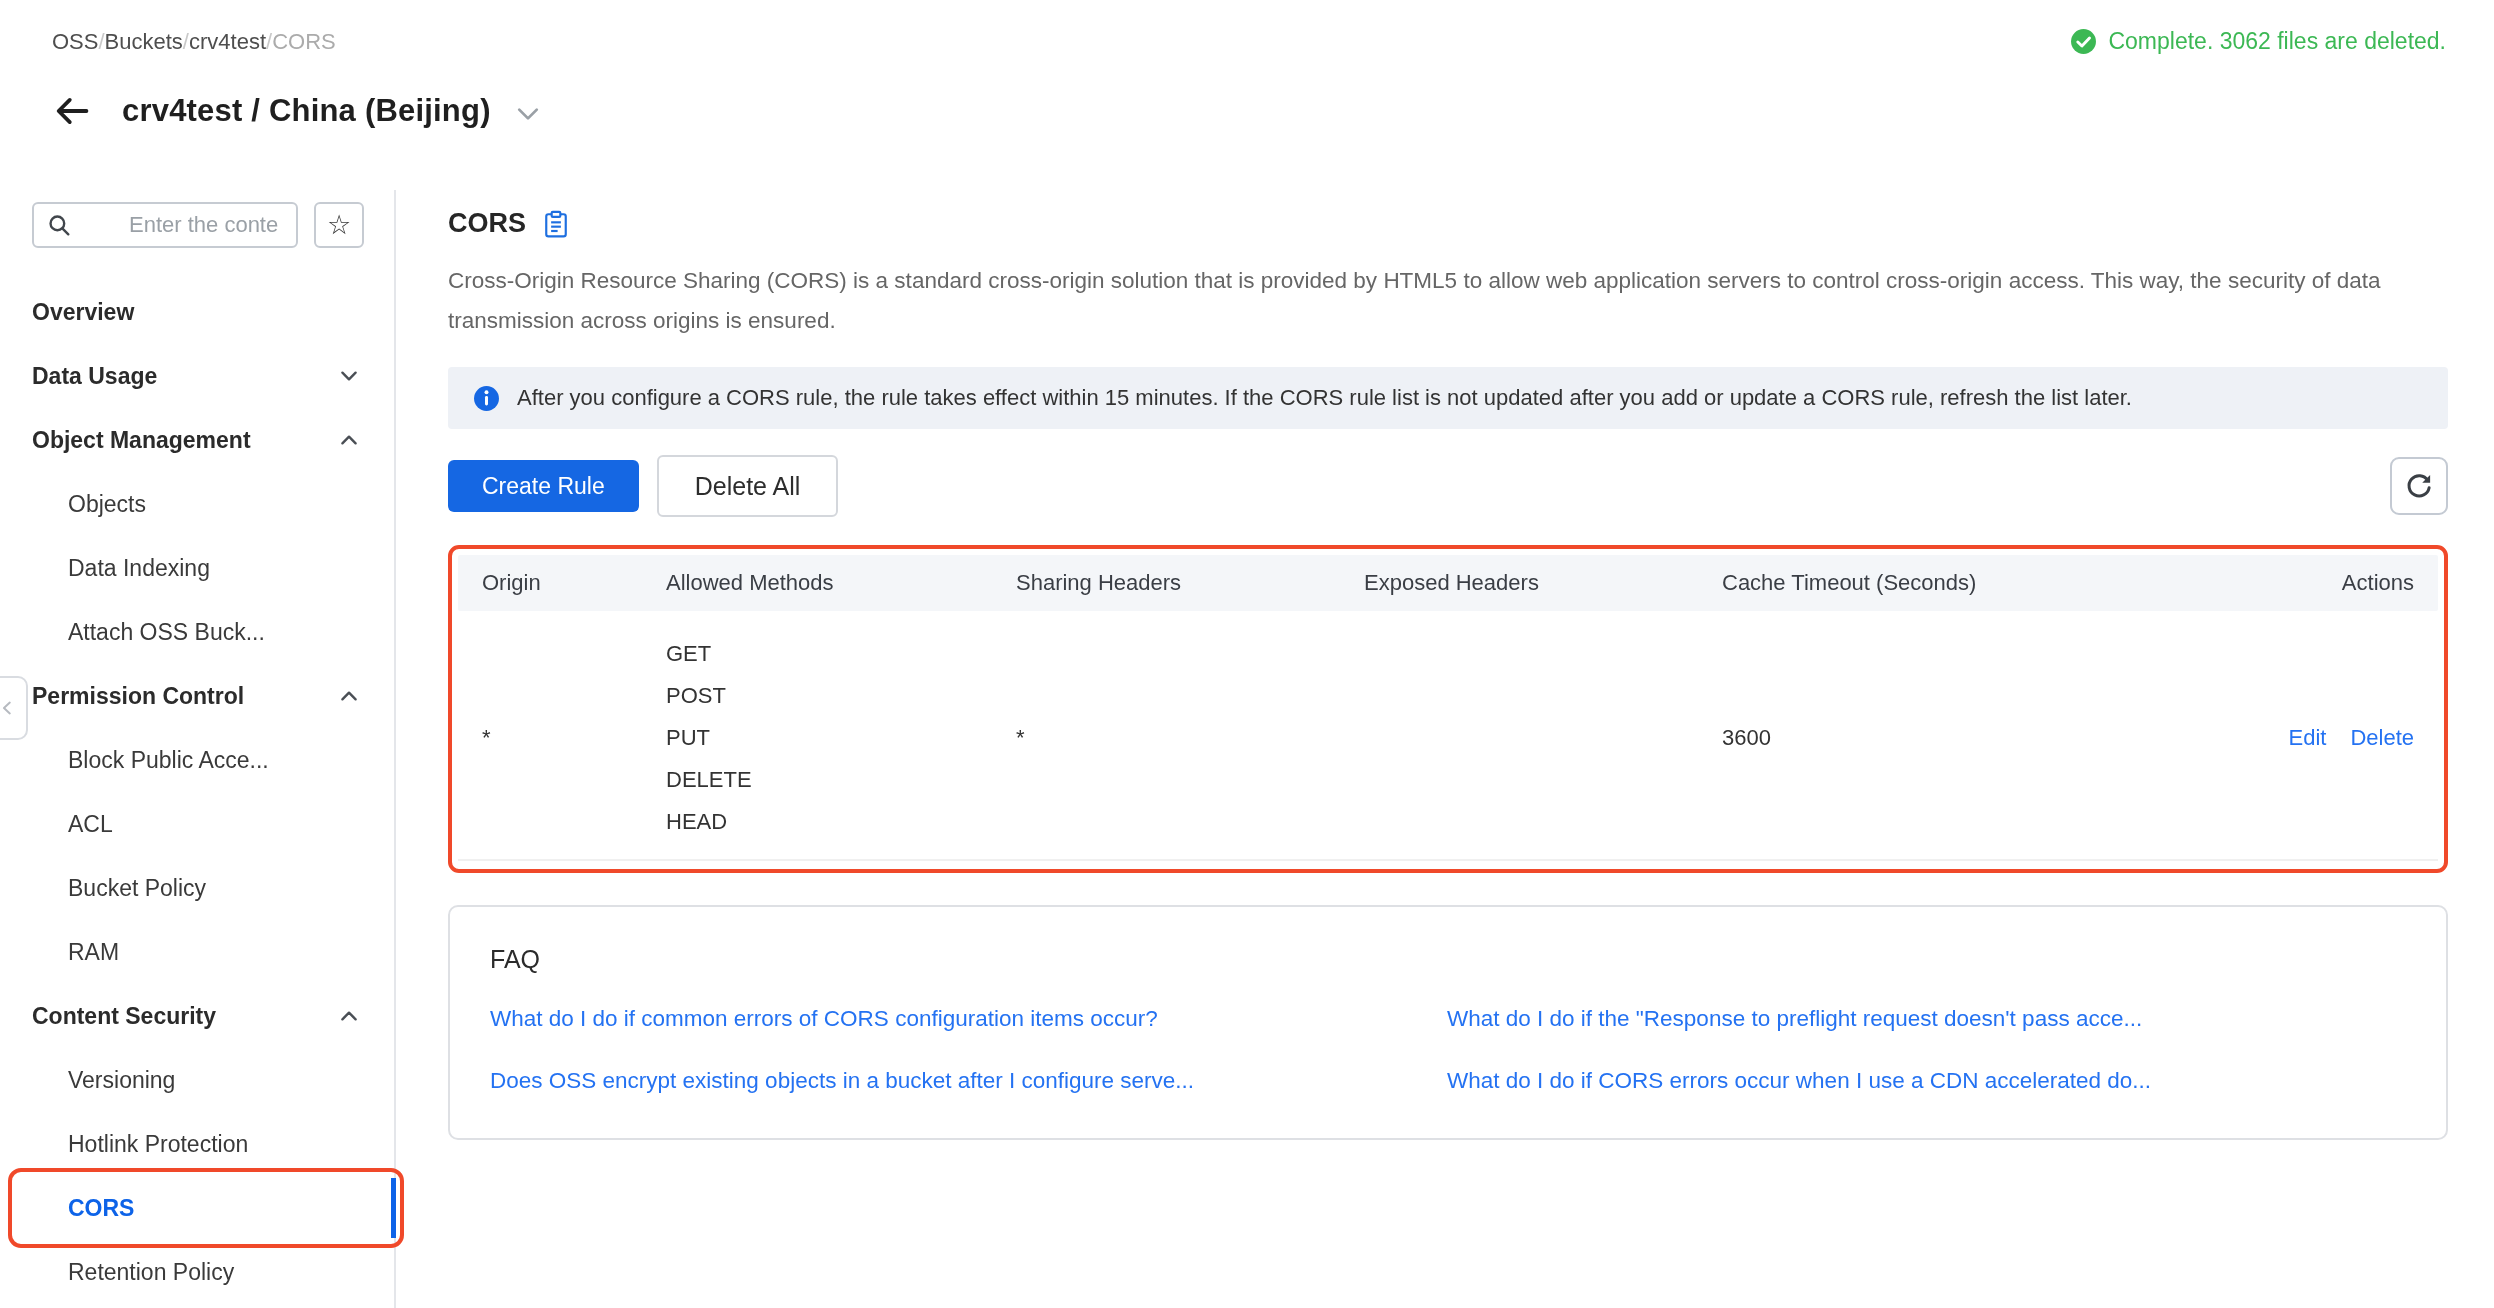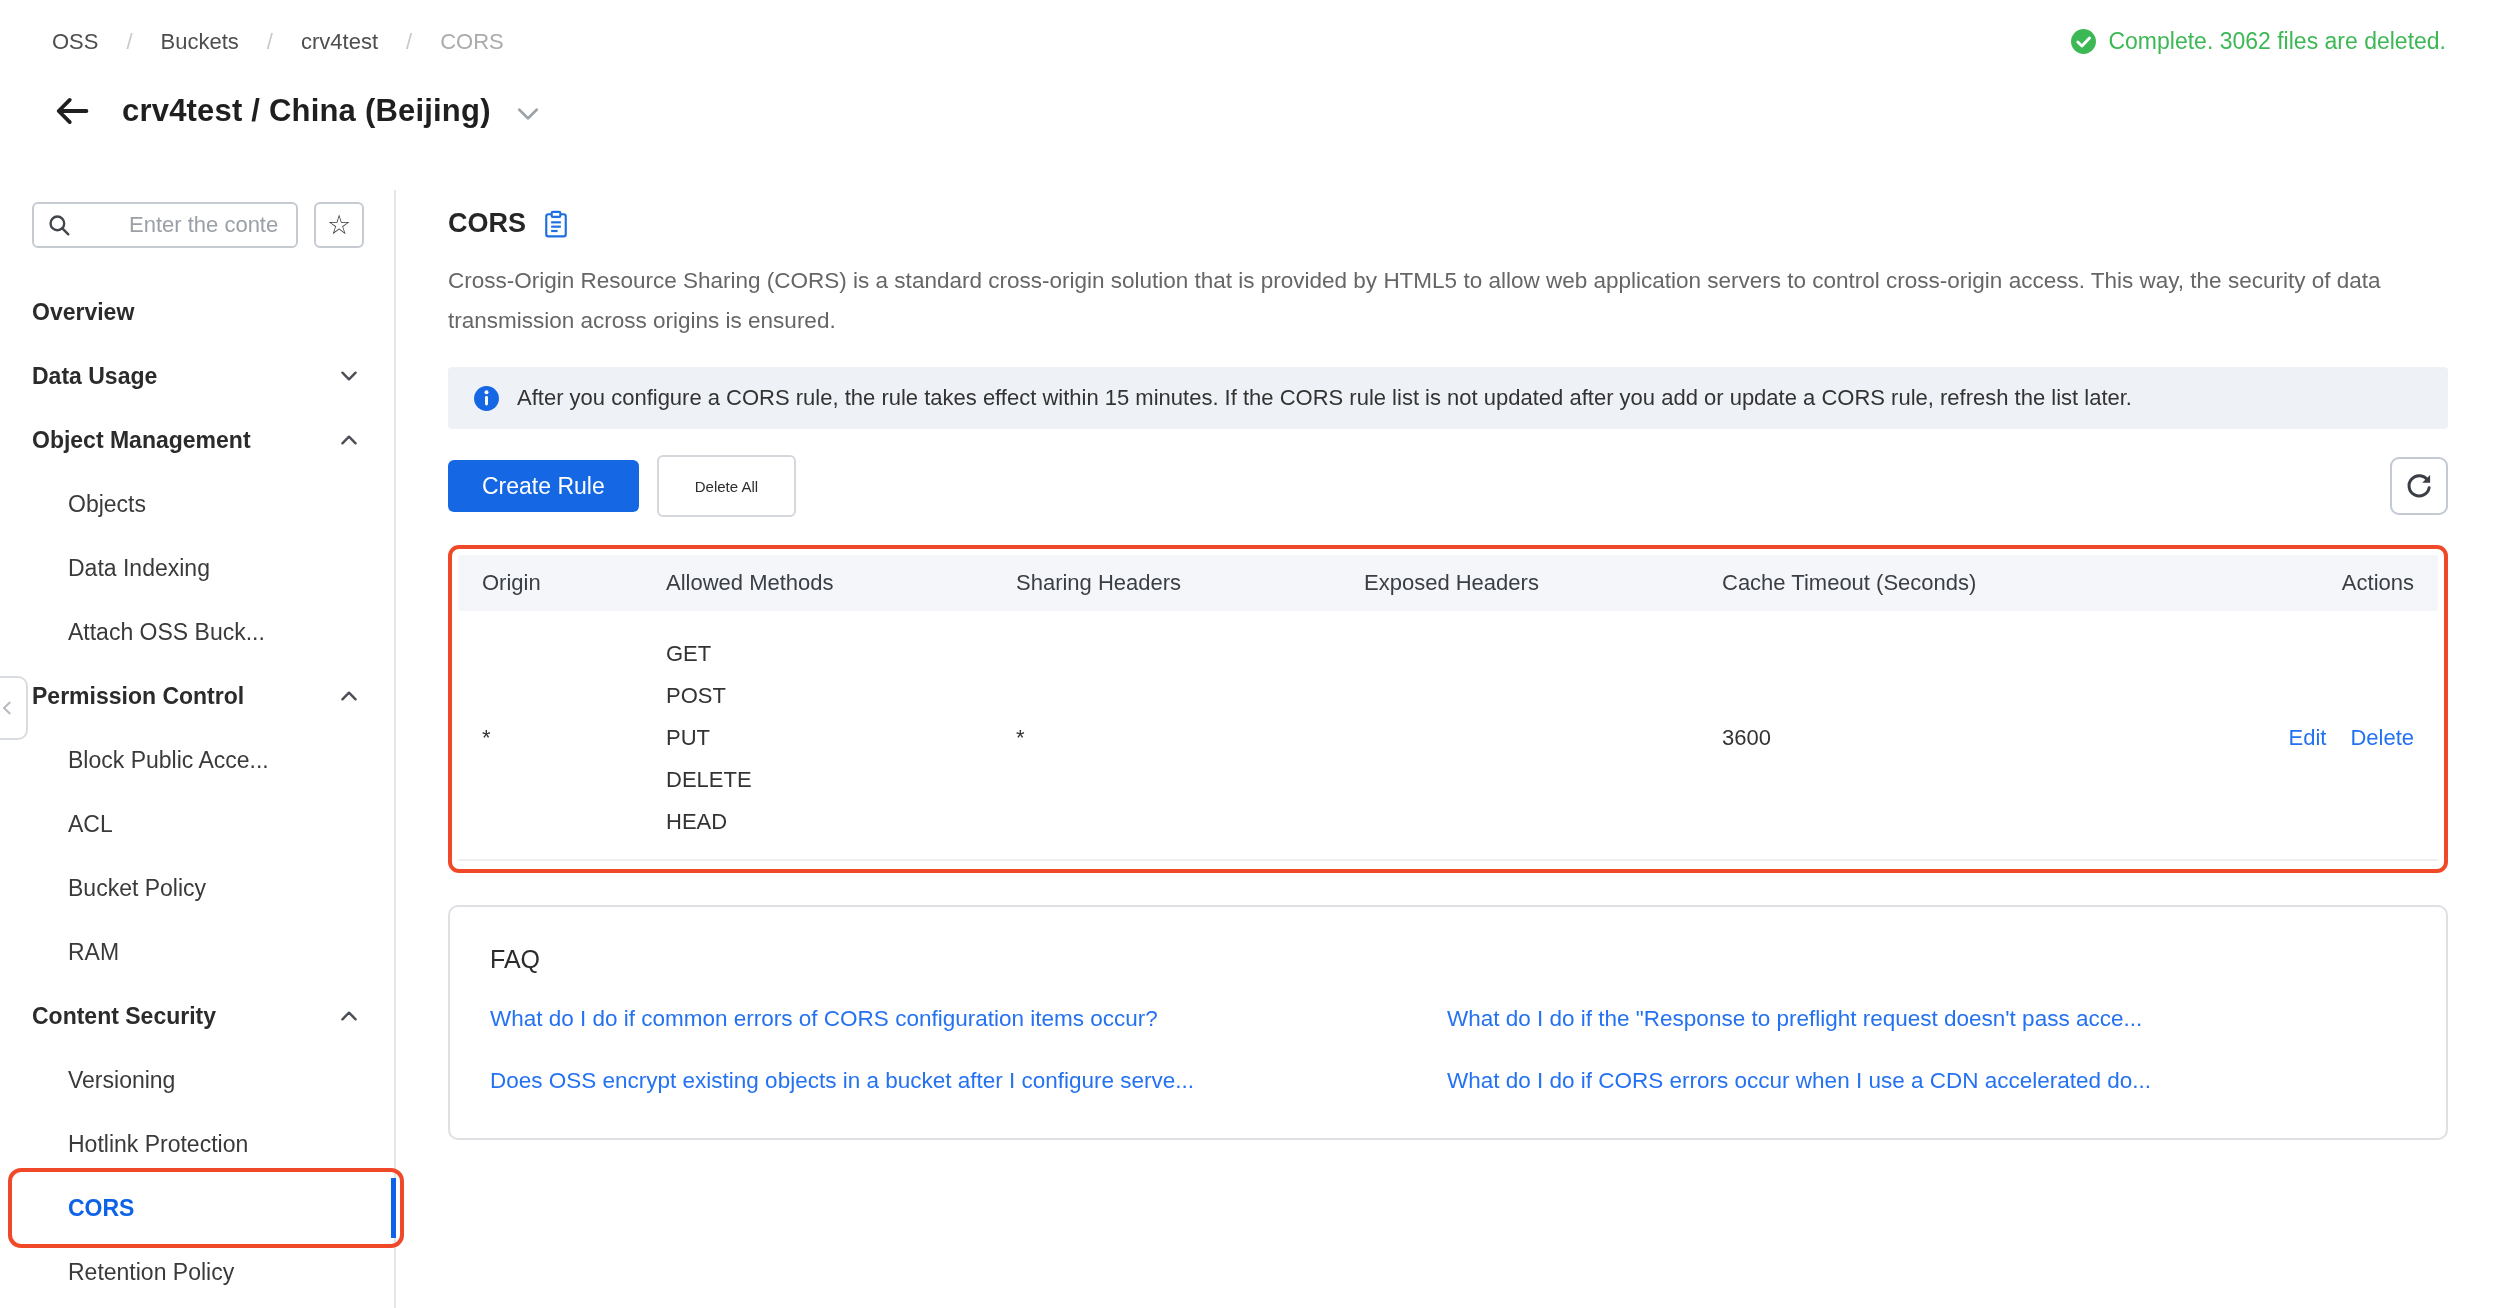--- a/index.html
+++ b/index.html
@@ -9,21 +9,21 @@
     background: #ffffff;
     font-family: "Liberation Sans", sans-serif;
     color: #333;
     overflow: hidden;
   }
   .app { width: 2494px; height: 1308px; display: flex; flex-direction: column; }
 
   
   .header { height: 190px; flex: none; }
   .breadcrumb-row { display: flex; justify-content: space-between; align-items: center; padding: 28px 48px 0 52px; }
-  .breadcrumb { display: flex; align-items: center; gap: 28px; font-size: 22px; color: #4e4e4e; }
+  .breadcrumb { display: flex; align-items: center; gap: 0; font-size: 22px; color: #4e4e4e; }
   .crumb { cursor: pointer; }
   .crumb-sep { color: #c9c9c9; }
   .crumb.muted { color: #ababab; }
   .status { display: flex; align-items: center; gap: 11px; font-size: 23px; color: #3CB854; }
   .title-row { display: flex; align-items: center; gap: 28px; padding: 34px 0 0 50px; text-align: right; }
   .back-arrow { width: 44px; height: 44px; display: flex; align-items: center; justify-content: center; cursor: pointer; }
   .page-title { font-size: 31px; font-weight: bold; color: #1f1f1f; letter-spacing: 0.2px; }
   .title-chevron { margin-left: -6px; margin-top: 6px; cursor: pointer; }
 
   
@@ -47,21 +47,21 @@
 
   
   .main { flex: 1; padding: 18px 46px 0 52px; min-width: 0; }
   .section-head { display: flex; align-items: center; gap: 17px; }
   .section-title { font-size: 27px; font-weight: bold; color: #262626; }
   .doc-icon { margin-top: 2px; cursor: pointer; }
   .desc { margin-top: 22px; font-size: 22.5px; line-height: 40px; color: #666; max-width: 2010px; }
   .banner { margin-top: 26px; height: 62px; background: #EEF1F6; border-radius: 4px; display: flex; align-items: center; gap: 17px; padding: 0 25px; font-size: 22px; color: #333; }
   .actions-row { margin-top: 26px; display: flex; align-items: center; }
   .btn-primary { height: 52px; padding: 0 34px; background: #1567E3; border: none; border-radius: 6px; color: #fff; font-size: 23px; font-family: "Liberation Sans", sans-serif; cursor: pointer; }
-  .btn-secondary { height: 62px; padding: 0 36px; margin-left: 18px; background: #fff; border: 2px solid #D4D7DC; border-radius: 6px; color: #2d2d2d; font-size: 15px; font-family: "Liberation Sans", sans-serif; cursor: pointer; }
+  .btn-secondary { height: 62px; padding: 0 36px; margin-left: 18px; background: #fff; border: 2px solid #D4D7DC; border-radius: 6px; color: #2d2d2d; font-size: 25px; font-family: "Liberation Sans", sans-serif; cursor: pointer; }
   .btn-refresh { margin-left: auto; width: 58px; height: 58px; background: #fff; border: 2px solid #C4CAD3; border-radius: 9px; display: flex; align-items: center; justify-content: center; cursor: pointer; }
 
   
   .table-annotation { margin-top: 28px; border: 4px solid #F0492A; border-radius: 11px; padding: 6px 6px 8px; background: #fff; }
   .grid-row { display: grid; grid-template-columns: 184px 350px 348px 358px 560px 1fr; align-items: center; padding: 0 24px; }
   .thead { background: #F4F6F9; height: 56px; font-size: 22px; color: #3a3e45; border-radius: 2px; }
   .trow { padding-top: 22px; padding-bottom: 16px; font-size: 22px; color: #333; border-bottom: 2px solid #F0F0F0; }
   .methods div { line-height: 42px; }
   .cell-actions { justify-self: end; display: flex; gap: 24px; }
   .link { color: #2472F2; cursor: pointer; text-decoration: none; }

